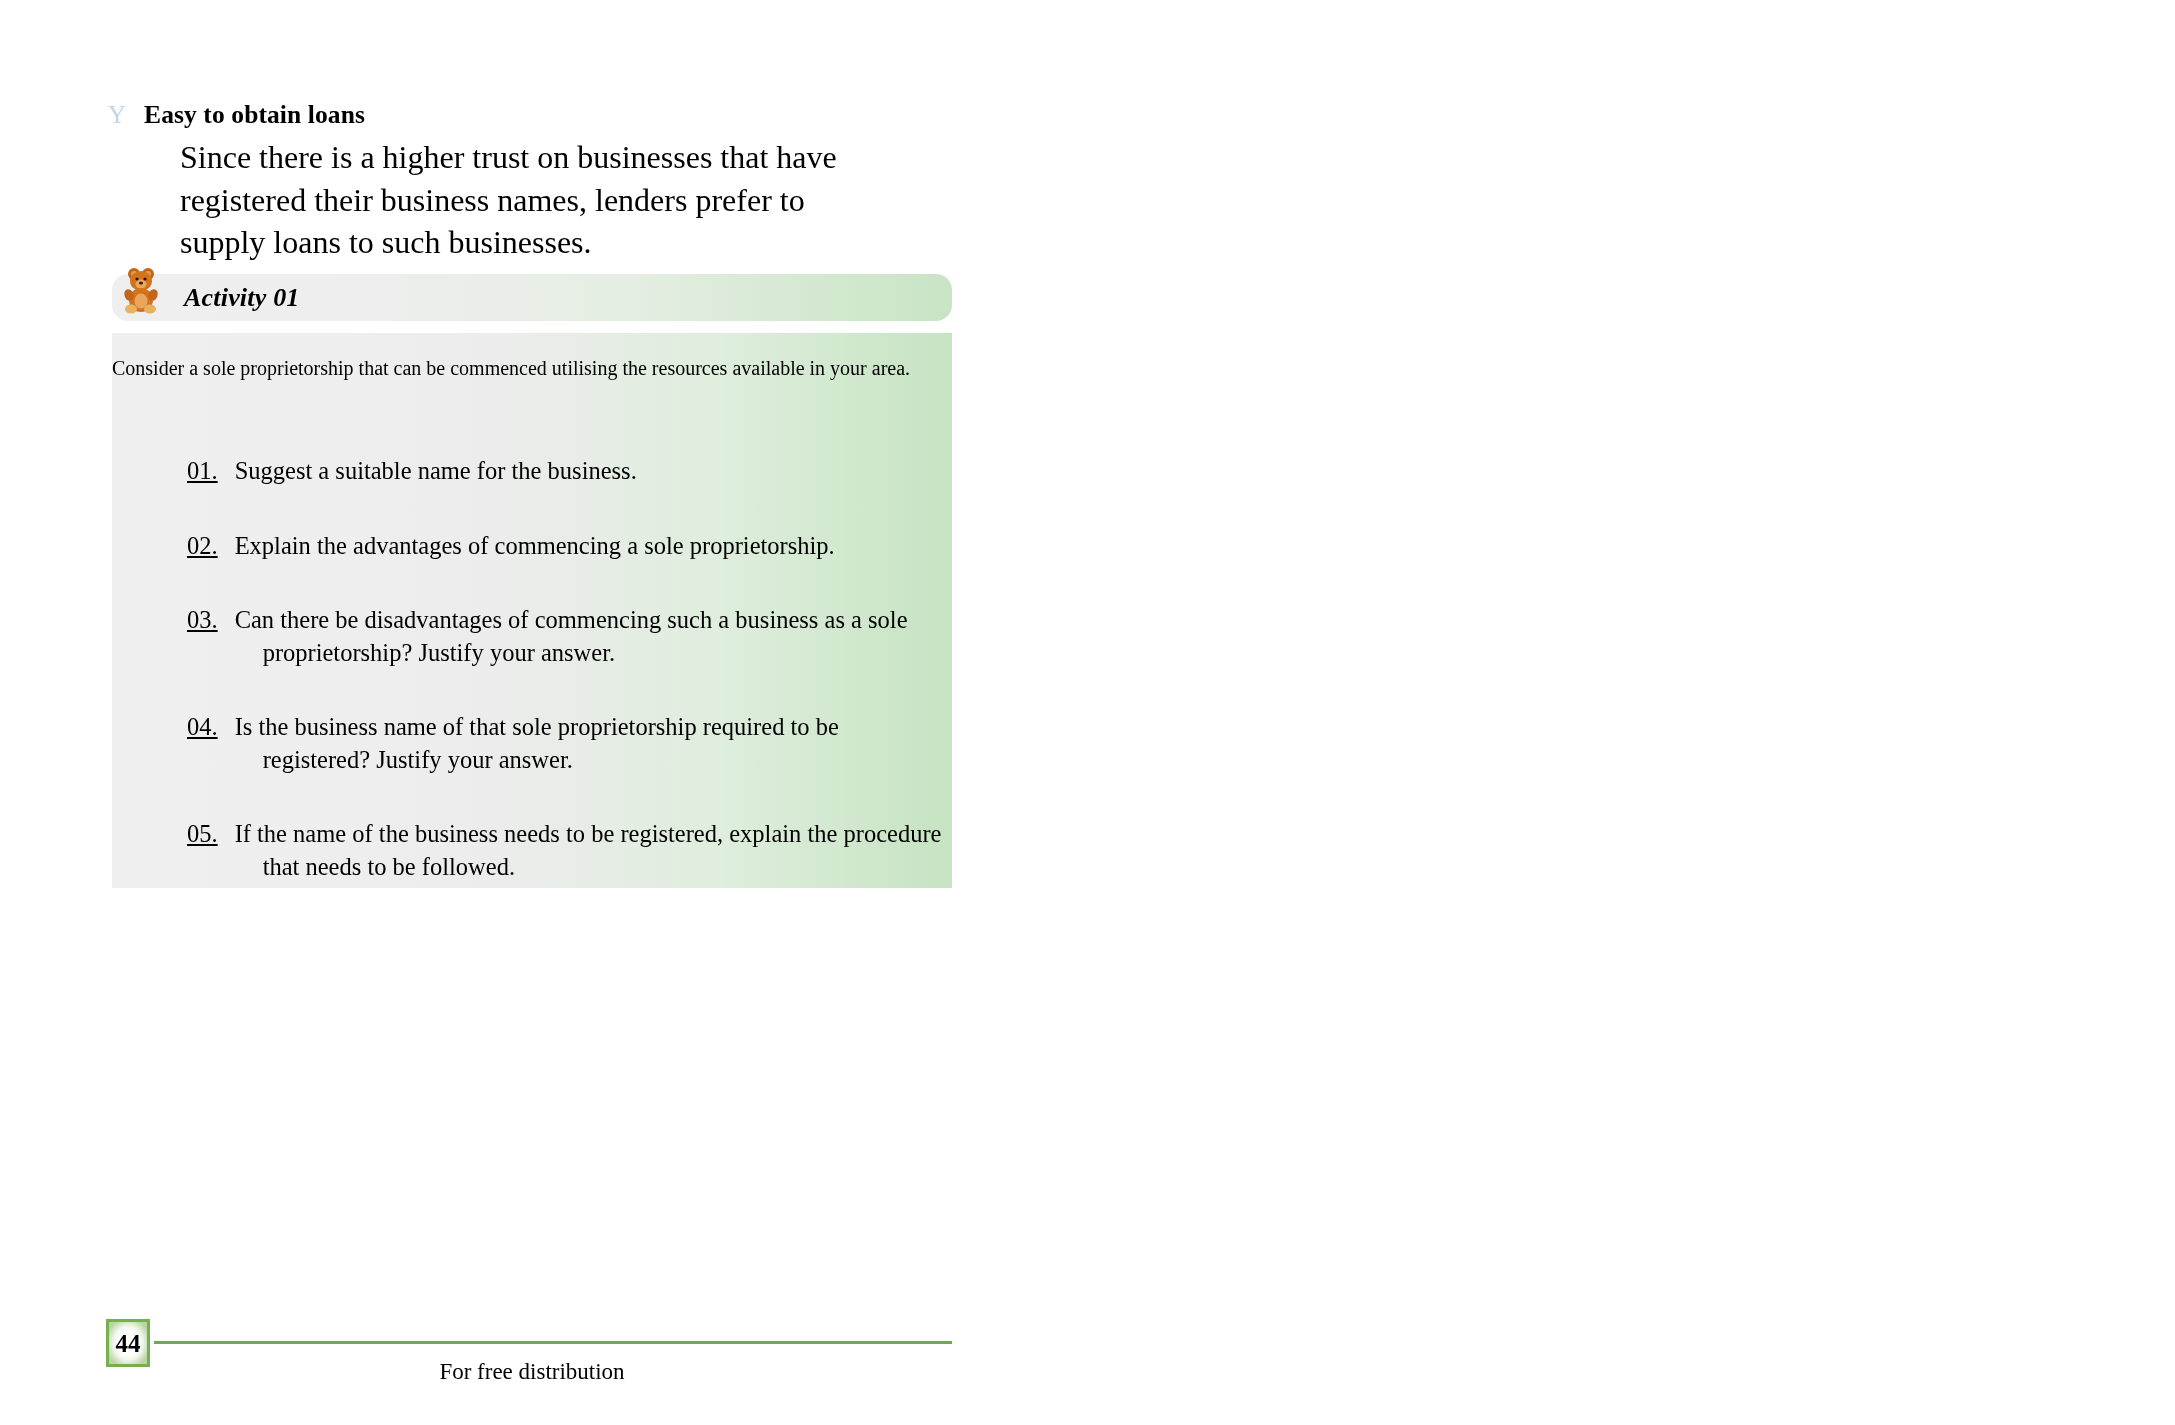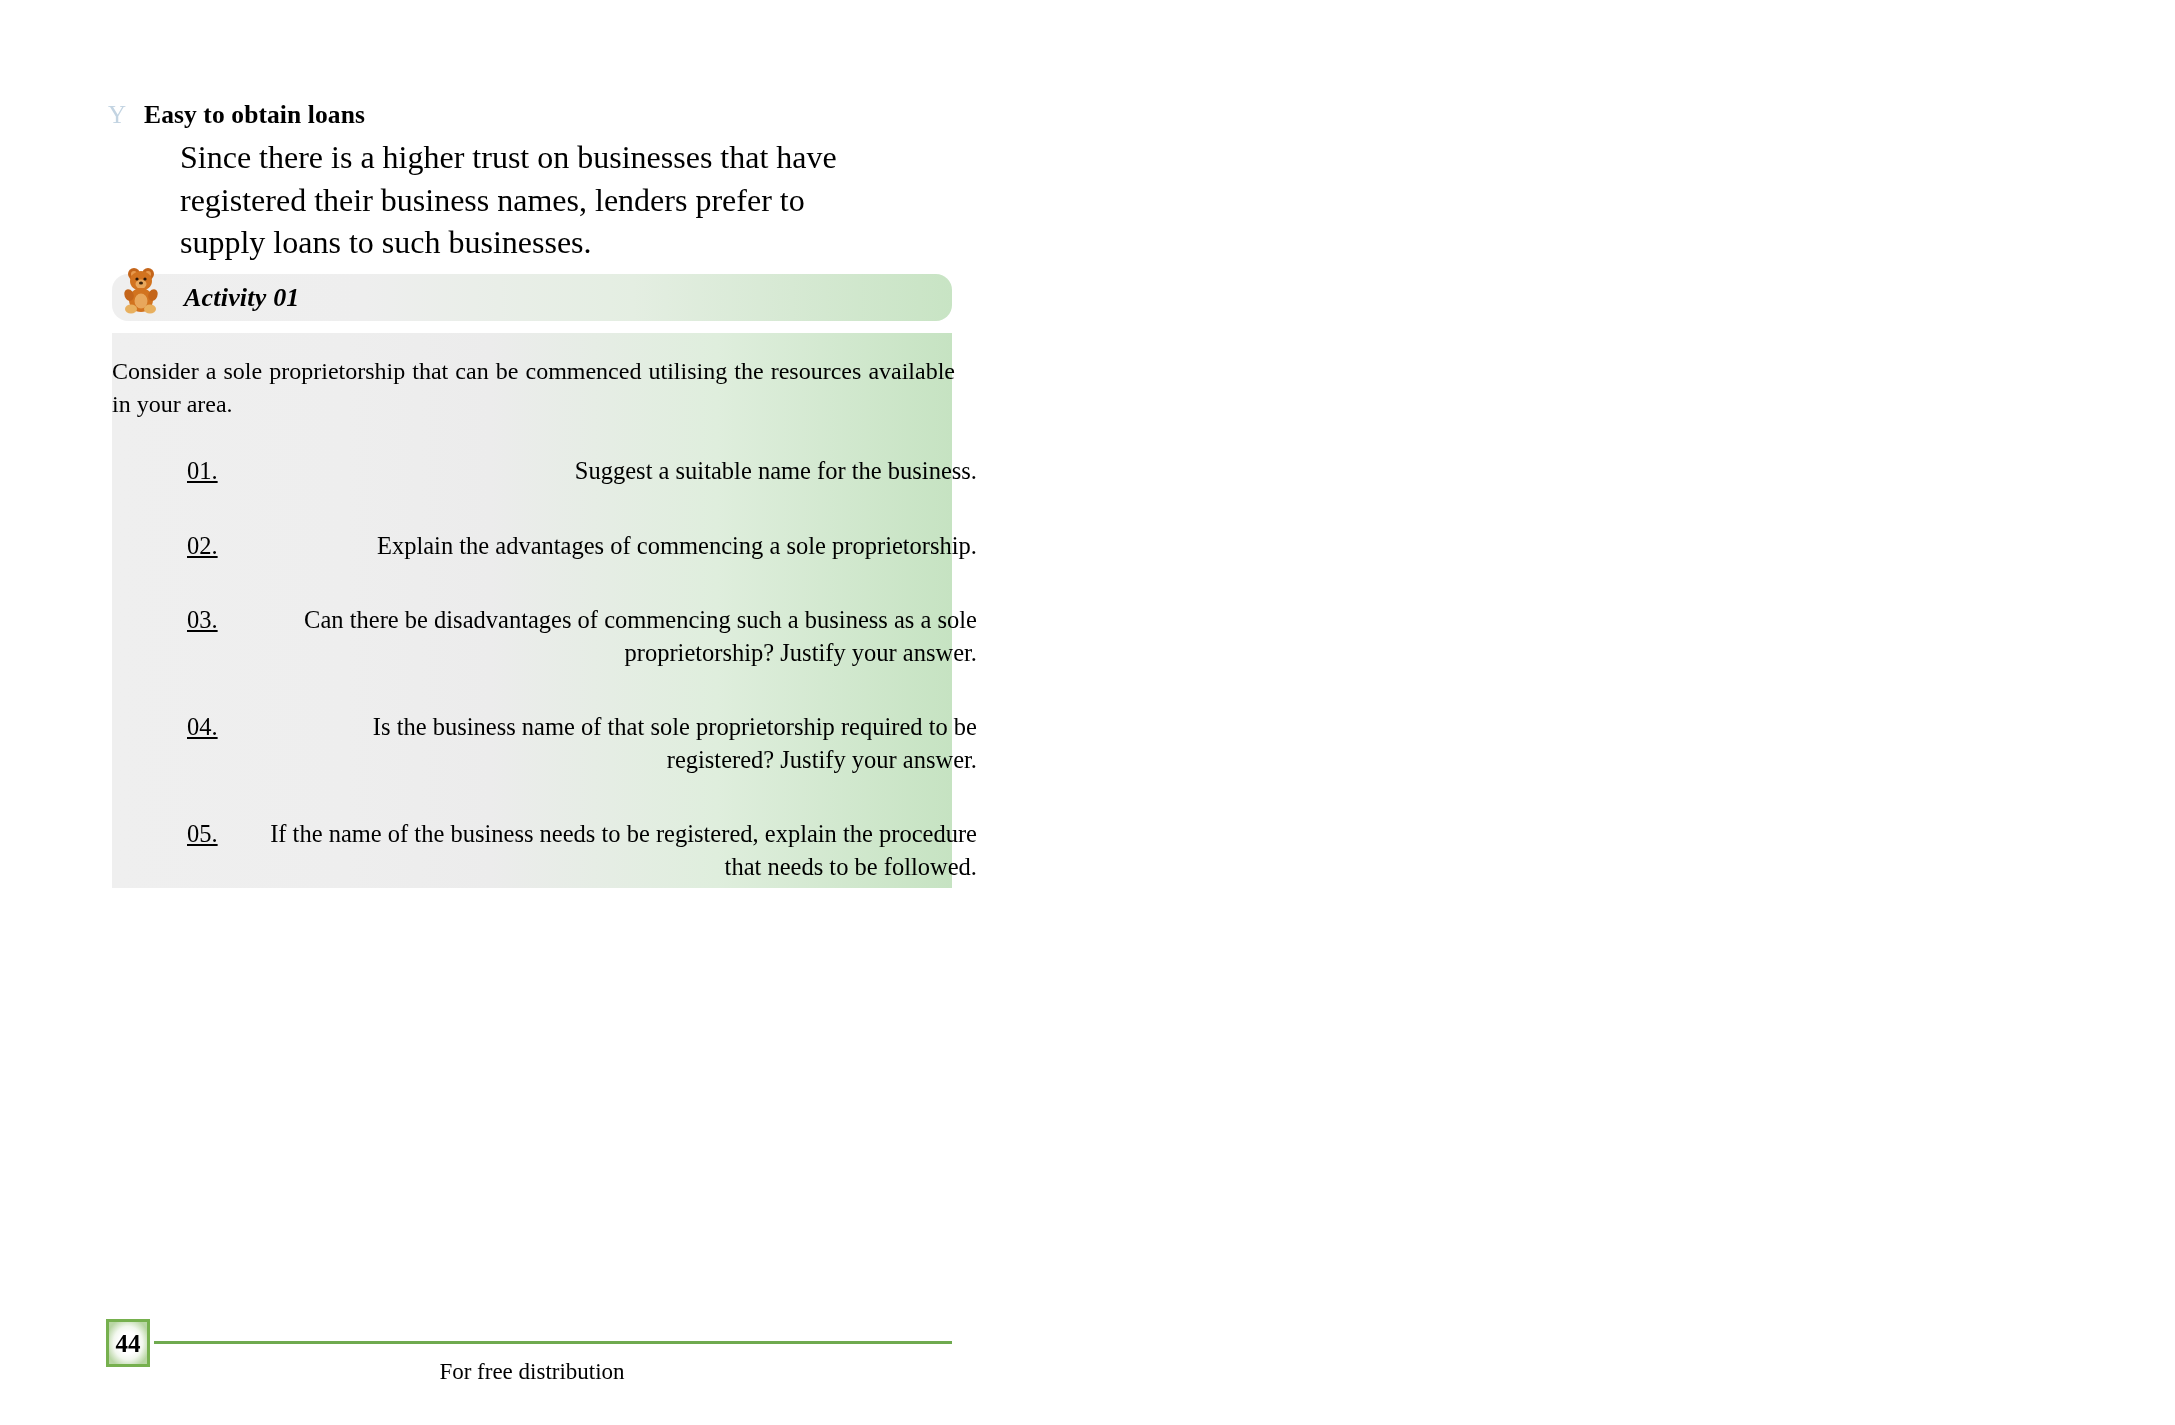--- a/index.html
+++ b/index.html
@@ -96,21 +96,21 @@
 
   
   #act1-header { left: 112px; top: 274px; width: 840px; border-radius: 16px; }
   #act1-body   { left: 112px; top: 333px; width: 840px; height: 555px; }
 
   .act1-intro {
     position: absolute;
     left: 0px;
     top: 22px;
     width: 843px;
-    font-size: 24px;
+    font-size: 20px;
     line-height: 1.36;
     text-align: justify;
   }
   .act1-list {
     position: absolute;
     left: 75px;
     top: 122px;
     width: 790px;
   }
   .act1-item {
@@ -119,21 +119,20 @@
     line-height: 1.33;
     margin-bottom: 42px;
   }
   .act1-item .num {
     flex: 0 0 auto;
     margin-right: 17px;
     text-decoration: underline;
   }
   .act1-item .txt {
     flex: 1 1 auto;
-    text-align: right;
   }
   .act1-item .txt .cont {
     display: block;
     padding-left: 28px;
   }
 
   
   .footer {
     position: absolute;
     bottom: 0;

